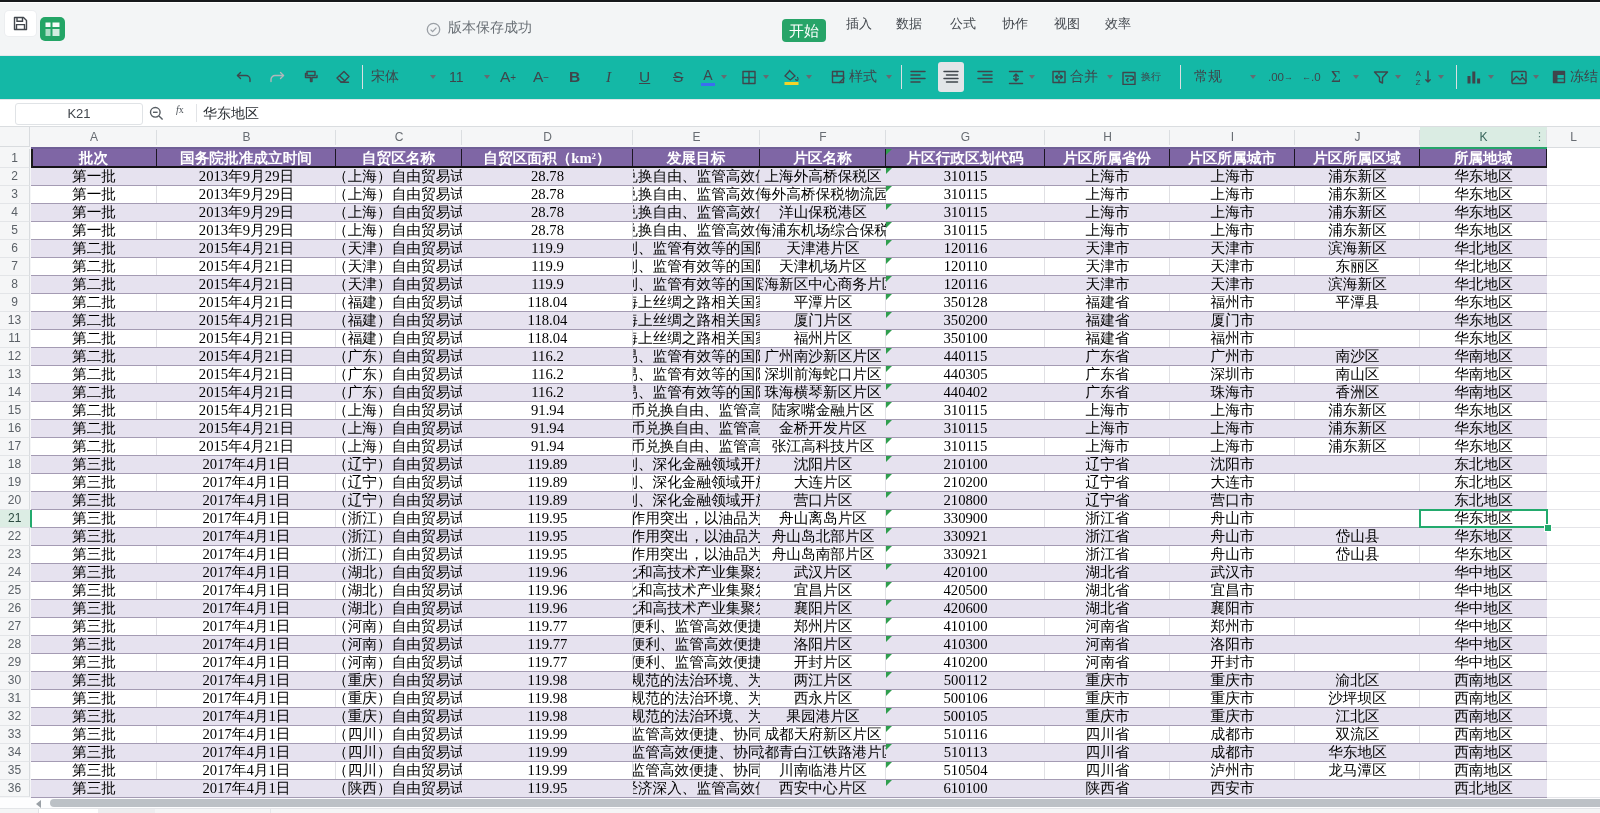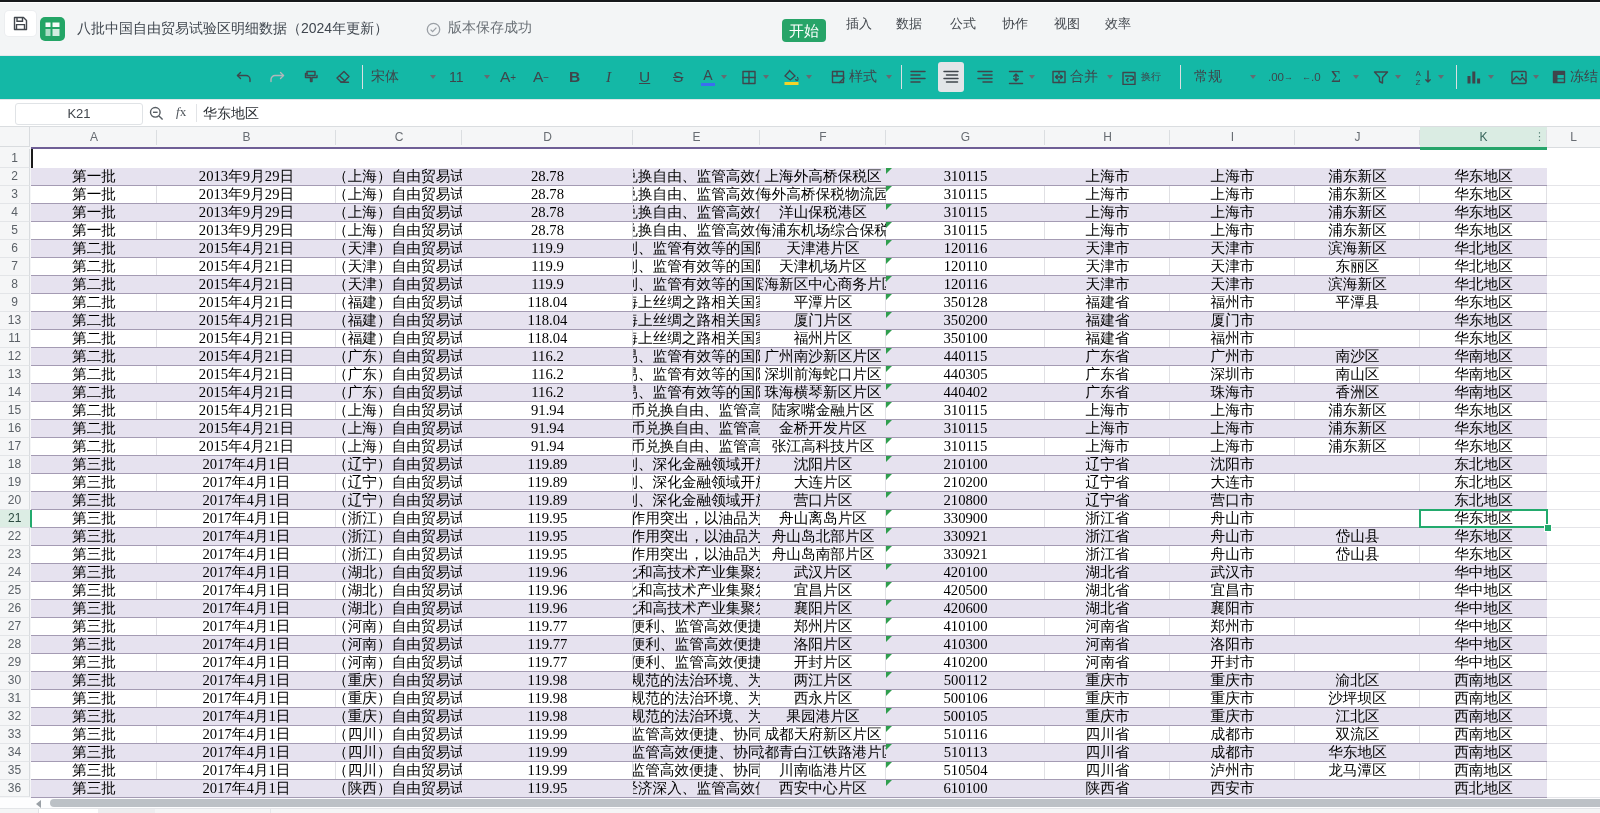--- a/index.html
+++ b/index.html
@@ -58,21 +58,20 @@
  <div class="abs" style="left:40px;top:14px;width:25px;height:24px;background:#23a566;border-radius:5px">
   <svg width="25" height="24" viewBox="0 0 25 24">
         <g fill="#fff">
           <rect x="5.5" y="5.5" width="5" height="4.5" opacity=".96"></rect>
           <rect x="12.5" y="5.5" width="7" height="4.5" opacity=".96"></rect>
           <rect x="5.5" y="12" width="5" height="7" opacity=".62"></rect>
           <rect x="12.5" y="12" width="7" height="7" opacity=".8"></rect>
         </g>
       </svg>
  </div>
- <div class="abs" style="left:77px;top:17px;font-size:14px;color:#3f464e">八批中国自由贸易试验区明细数据（2024年更新）</div>
  <svg class="abs" style="left:426px;top:19px" width="15" height="15" viewBox="0 0 15 15" fill="none" stroke="#9ba0a6" stroke-width="1.3">
       <circle cx="7.5" cy="7.5" r="6.2"></circle>
       <path d="M4.6 7.6 l2 2 l3.8 -4"></path>
     </svg>
  <div class="abs" style="left:448px;top:16px;font-size:14px;color:#696f75">版本保存成功</div>
  <div class="abs" style="left:782px;top:16px;width:44px;height:23px;background:#27a468;border-radius:4px;color:#fff;font-size:15px;text-align:center;line-height:24px">开始</div>
 
 <div class="mi" style="left:859px">插入</div>
 <div class="mi" style="left:909px">数据</div>
 <div class="mi" style="left:963px">公式</div>
@@ -268,21 +267,21 @@
 <div class="tb" style="left:1570px;font-size:14px">冻结</div>
 </div>
 
 <div id="fbar">
 <div class="abs" style="left:15px;top:2.5px;width:126px;height:20px;background:#fff;border:1px solid #e0e3e6;border-radius:3px;text-align:center;line-height:20px;font-size:13px;color:#41464c">K21</div>
 <svg class="abs" style="left:149px;top:6px" width="15" height="15" viewBox="0 0 15 15" fill="none" stroke="#585e64" stroke-width="1.4">
       <circle cx="6.3" cy="6.3" r="4.8"></circle>
       <path d="M4 6.3 h4.6"></path>
       <path d="M10 10 L13.6 13.6"></path>
     </svg>
-<div class="abs" style="left:176px;top:4px;font-size:13px;color:#4e545a;font-family:'Liberation Serif',serif"><i>f</i>x</div>
+<div class="abs" style="left:176px;top:4px;font-size:10px;color:#4e545a;font-family:'Liberation Serif',serif"><i>f</i>x</div>
 <div class="abs" style="left:196px;top:4px;width:1px;height:18px;background:#e2e4e7"></div>
 <div class="abs" style="left:203px;top:5px;font-size:14px;color:#2a2e33;font-family:'Liberation Serif',serif">华东地区</div>
 </div>
 
 <div id="colhdr">
 <div class="cl" style="left:31px;width:126px">A</div>
 <div class="cl" style="left:157px;width:179px">B</div>
 <div class="cl" style="left:336px;width:126px">C</div>
 <div class="cl" style="left:462px;width:171px">D</div>
 <div class="cl" style="left:633px;width:127px">E</div>
@@ -304,20 +303,33 @@
 <div class="cdiv" style="left:1169px"></div>
 <div class="cdiv" style="left:1294px"></div>
 <div class="cdiv" style="left:1419px"></div>
 <div class="cdiv" style="left:1546px"></div>
 <div class="abs" style="left:18px;top:7px;width:0;height:0;border-left:10px solid transparent;border-bottom:10px solid #b6babf"></div>
 </div>
 
 <div class="abs" style="left:31px;top:147px;width:1389px;height:2px;background:#6f5f96"></div>
 <div class="abs" style="left:1420px;top:147px;width:127px;height:2.5px;background:#26a56b"></div>
 <div id="grid">
+<div id="hrow">
+<div class="hc ca">批次</div>
+<div class="hc cb">国务院批准成立时间</div>
+<div class="hc cc">自贸区名称</div>
+<div class="hc cd">自贸区面积（km²）</div>
+<div class="hc ce">发展目标</div>
+<div class="hc cf">片区名称</div>
+<div class="hc cg">片区行政区划代码</div>
+<div class="hc ch">片区所属省份</div>
+<div class="hc ci">片区所属城市</div>
+<div class="hc cj">片区所属区域</div>
+<div class="hc ck">所属地域</div>
+</div>
 <div class="abs" style="left:31px;top:0;width:1.5px;height:19px;background:#1a1a1a"></div>
 <div class="vline" style="left:156px"></div>
 <div class="vline" style="left:335px"></div>
 <div class="vline" style="left:461px"></div>
 <div class="vline" style="left:632px"></div>
 <div class="vline" style="left:759px"></div>
 <div class="vline" style="left:885px"></div>
 <div class="vline" style="left:1044px"></div>
 <div class="vline" style="left:1169px"></div>
 <div class="vline" style="left:1294px"></div>

